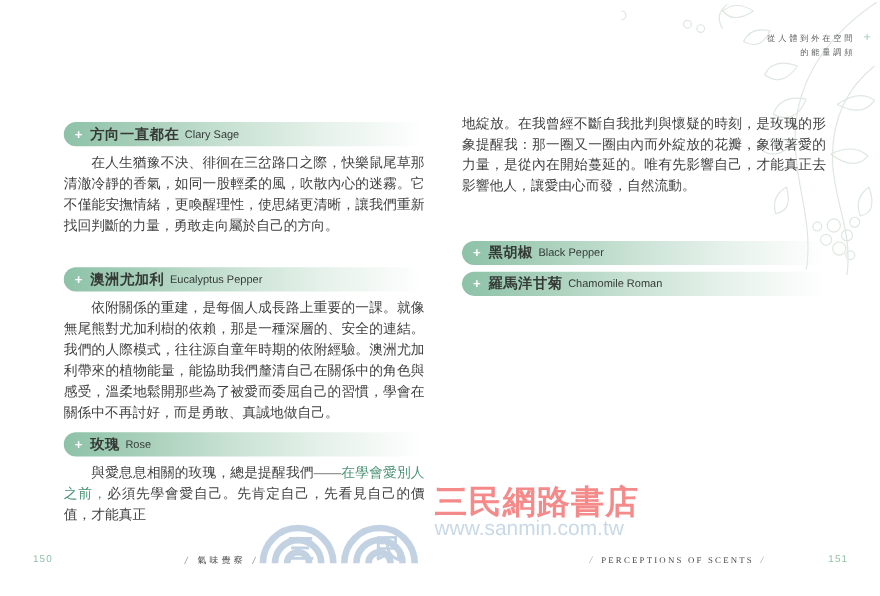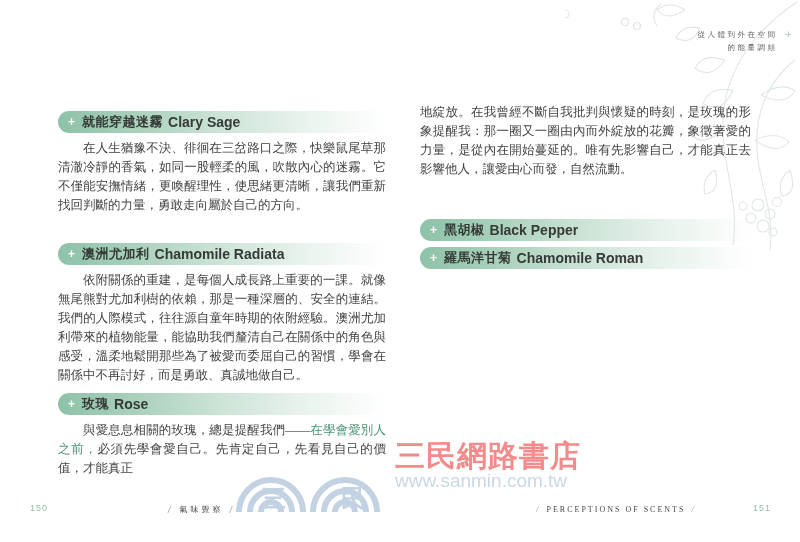--- a/index.html
+++ b/index.html
@@ -34,21 +34,21 @@
   .col-left{left:58px;top:111px;width:342px;}
   .col-right{left:420px;top:103px;width:345px;}
 
   .pill{
     display:flex;align-items:center;height:22px;border-radius:11px;
     background:linear-gradient(90deg,#8dc2a8 0%,#a9d0bb 22%,#cde4d7 48%,#e9f3ed 72%,rgba(255,255,255,0) 96%);
     font-family:"Liberation Sans","DejaVu Sans",sans-serif;
   }
   .pill .plus{color:#ffffff;font-size:12px;font-weight:bold;margin:0 7px 1px 10px;line-height:1;}
   .pill .t-zh{color:#353a37;font-size:13px;font-weight:bold;letter-spacing:.5px;}
-  .pill .t-en{color:#353a37;font-size:14px;font-weight:bold;margin-left:5px;}
+  .pill .t-en{color:#353a37;font-size:10px;font-weight:normal;margin-left:5px;}
 
   p.body{
     margin:6px 14px 0 0;color:#3f403f;font-size:12.5px;line-height:19px;
     text-align:justify;text-justify:inter-ideograph;text-indent:2em;
   }
   p.body.no-indent{text-indent:0;}
   .mt-a{margin-top:28px;}   
   .mt-b{margin-top:8px;}    
   .mt-c{margin-top:40px;}   
   .mt-d{margin-top:6px;}    
@@ -114,29 +114,29 @@
       <div>從人體到外在空間</div>
       <div>的能量調頻</div>
     </div>
     <span class="chapter-plus">+</span>
   </div>
 
   <div class="col col-left">
 
     <div class="pill">
       <span class="plus">+</span>
-      <span class="t-zh">就能穿越迷霧</span>
+      <span class="t-zh">方向一直都在</span>
       <span class="t-en">Clary Sage</span>
     </div>
     <p class="body">在人生猶豫不決、徘徊在三岔路口之際，快樂鼠尾草那清澈冷靜的香氣，如同一股輕柔的風，吹散內心的迷霧。它不僅能安撫情緒，更喚醒理性，使思緒更清晰，讓我們重新找回判斷的力量，勇敢走向屬於自己的方向。</p>
 
     <div class="pill mt-a">
       <span class="plus">+</span>
       <span class="t-zh">澳洲尤加利</span>
-      <span class="t-en">Chamomile Radiata</span>
+      <span class="t-en">Eucalyptus Pepper</span>
     </div>
     <p class="body">依附關係的重建，是每個人成長路上重要的一課。就像無尾熊對尤加利樹的依賴，那是一種深層的、安全的連結。我們的人際模式，往往源自童年時期的依附經驗。澳洲尤加利帶來的植物能量，能協助我們釐清自己在關係中的角色與感受，溫柔地鬆開那些為了被愛而委屈自己的習慣，學會在關係中不再討好，而是勇敢、真誠地做自己。</p>
 
     <div class="pill mt-b">
       <span class="plus">+</span>
       <span class="t-zh">玫瑰</span>
       <span class="t-en">Rose</span>
     </div>
     <p class="body"><span>與愛息息相關的玫瑰，總是提醒我們——</span><span class="hl">在學會愛別人之前，</span><span>必須先學會愛自己。先肯定自己，先看見自己的價值，才能真正</span></p>
   </div>

